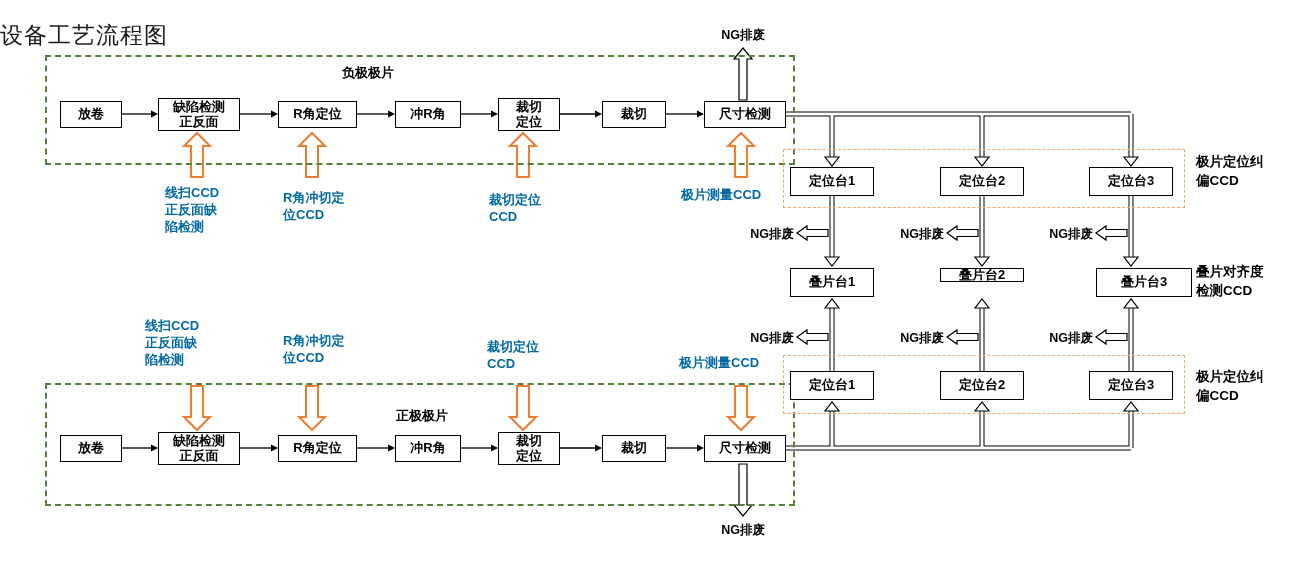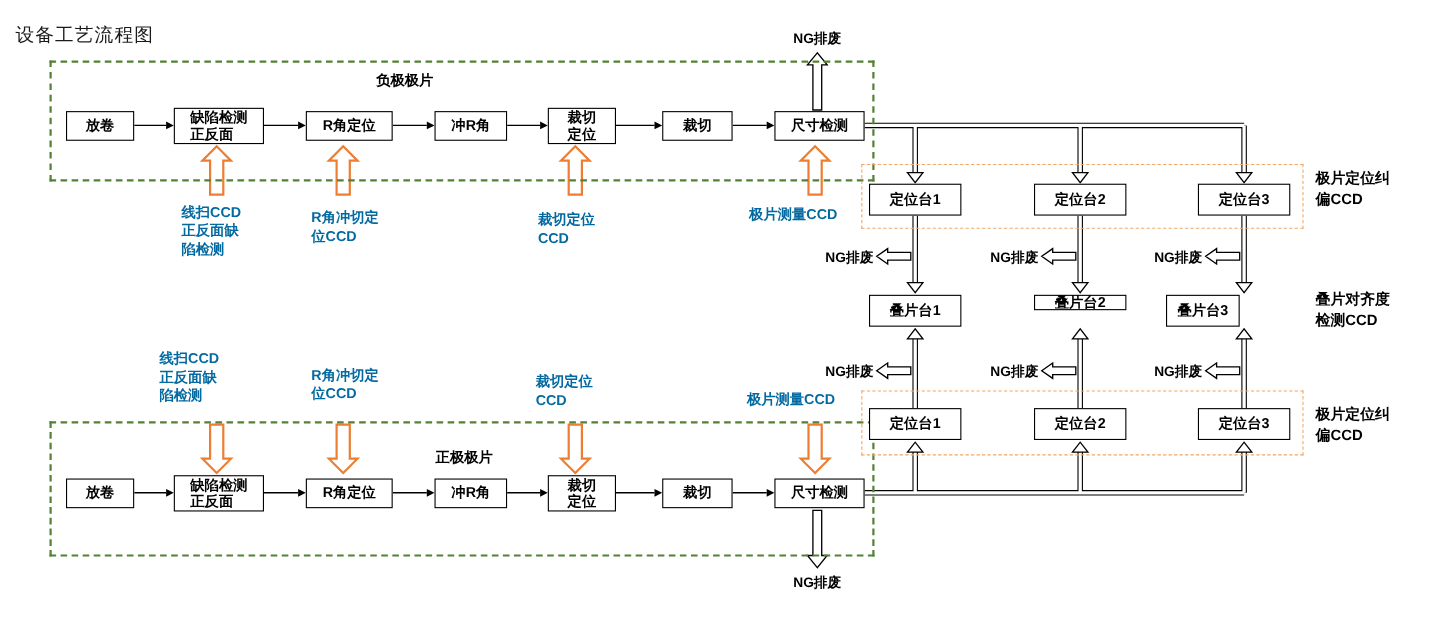--- a/index.html
+++ b/index.html
@@ -1,21 +1,21 @@
 <!DOCTYPE html>
 <html><head>
 <meta charset="utf-8">
 <style>
   * { margin:0; padding:0; box-sizing:border-box; }
   html,body { background:#fff; font-family:"Liberation Sans", sans-serif; }
   .canvas { position:relative; width:1300px; height:570px; background:#fff; overflow:hidden; }
-  .title { position:absolute; left:14px; top:20px; font-size:17px; font-weight:500; color:#1a1a1a;
+  .title { position:absolute; left:0; top:20px; font-size:23px; font-weight:500; color:#1a1a1a;
            letter-spacing:1px; font-family:"Liberation Serif", serif; }
   .node { position:absolute; background:#fff; border:1.4px solid #000; color:#000;
-          display:flex; align-items:center; justify-content:center; 
+          display:flex; align-items:center; justify-content:center; text-align:center;
           font-size:13px; font-weight:700; line-height:1.15; white-space:pre-line; }
   .group-box { position:absolute; border:2px dashed #538135; background:transparent; }
   .station-box { position:absolute; border:1.6px dashed #F0A868; background:transparent; }
   .group-label { position:absolute; font-size:13px; font-weight:700; color:#000; }
   .callout { position:absolute; font-size:13px; font-weight:600; line-height:17px;
              white-space:pre-line; color:#0369a1; }
   .side-label { position:absolute; font-size:13.5px; font-weight:600; line-height:19px;
                 white-space:pre-line; color:#000; width:100px; }
   .ng-label { position:absolute; font-size:12.5px; font-weight:700; color:#000; width:54px; text-align:right; }
   .ng-label.center { text-align:center; width:58px; }
@@ -145,21 +145,21 @@
 定位</div>
   <div class="node" style="left:602px;top:435px;width:64px;height:27px">裁切</div>
   <div class="node" style="left:704px;top:435px;width:82px;height:27px">尺寸检测</div>
 
   <div class="node" style="left:790px;top:167px;width:84px;height:29px">定位台1</div>
   <div class="node" style="left:940px;top:167px;width:84px;height:29px">定位台2</div>
   <div class="node" style="left:1089px;top:167px;width:84px;height:29px">定位台3</div>
 
   <div class="node" style="left:790px;top:268px;width:84px;height:29px">叠片台1</div>
   <div class="node" style="left:940px;top:268px;width:84px;height:14px">叠片台2</div>
-  <div class="node" style="left:1060px;top:268px;width:67px;height:29px">叠片台3</div>
+  <div class="node" style="left:1096px;top:268px;width:96px;height:29px">叠片台3</div>
 
   <div class="node" style="left:790px;top:371px;width:84px;height:29px">定位台1</div>
   <div class="node" style="left:940px;top:371px;width:84px;height:29px">定位台2</div>
   <div class="node" style="left:1089px;top:371px;width:84px;height:29px">定位台3</div>
 
   <div class="callout" style="left:165px;top:184px">线扫CCD
 正反面缺
 陷检测</div>
   <div class="callout" style="left:283px;top:189px">R角冲切定
 位CCD</div>

